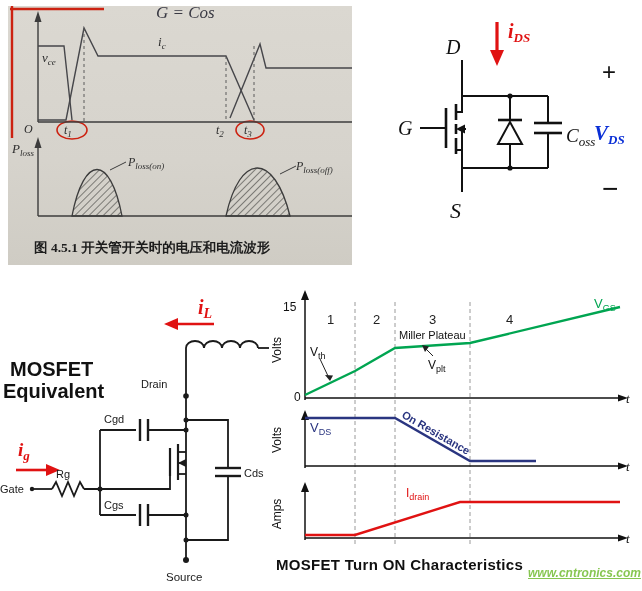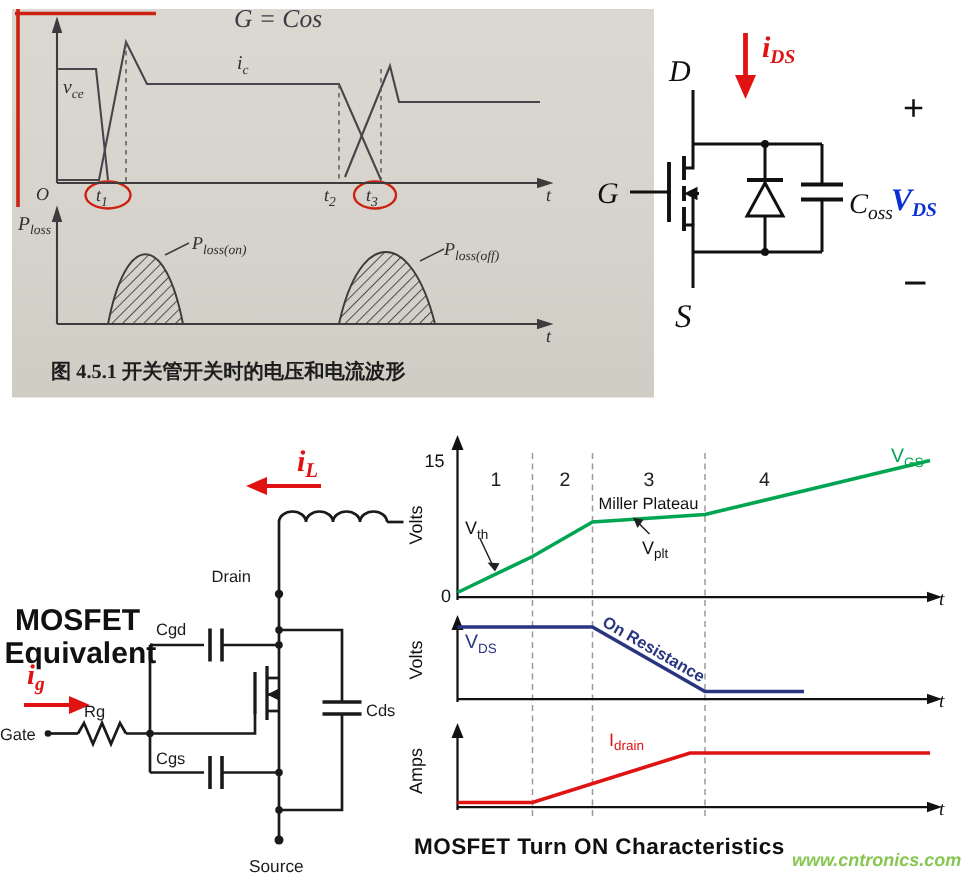--- a/index.html
+++ b/index.html
@@ -3,28 +3,28 @@
 <meta charset="utf-8">
 <style>
   html,body{margin:0;padding:0;}
   body{width:642px;height:591px;position:relative;background:#ffffff;
        font-family:"Liberation Sans",sans-serif;overflow:hidden;}
   .abs{position:absolute;}
   svg{display:block;}
   .photo{background:linear-gradient(180deg,#dbd8d1 0%,#d6d3cc 60%,#cfccc4 100%);overflow:hidden;}
   .serif{font-family:"Liberation Serif",serif;}
   .it{font-style:italic;}
-  .eq-title{font-weight:bold;font-size:20px;color:#111;margin-top:45px;}
+  .eq-title{font-weight:bold;font-size:20px;color:#111;}
   .chart-title{font-weight:bold;font-size:15px;color:#101010;letter-spacing:.3px;}
-  .watermark{color:#7dc243;font-weight:bold;font-size:12px;opacity:.92;font-style:italic;}
+  .watermark{color:#7dc243;font-weight:bold;font-size:12px;opacity:.92;font-style:italic;text-decoration:underline;}
 </style>
 </head>
 <body>
 
-<div class="abs photo" style="left:8px;top:6px;width:428px;height:259px;">
+<div class="abs photo" style="left:8px;top:6px;width:344px;height:259px;">
 <svg width="372" height="259" viewBox="0 0 372 259">
   <defs>
     <pattern id="hatch" patternUnits="userSpaceOnUse" width="5" height="5" patternTransform="rotate(45)">
       <line x1="0" y1="0" x2="0" y2="5" stroke="#4a4a46" stroke-width="1.3"></line>
     </pattern>
   </defs>
 
   <line x1="4" y1="0" x2="4" y2="132" stroke="#cc2211" stroke-width="2.4"></line>
   <line x1="2" y1="3" x2="96" y2="3" stroke="#cc2211" stroke-width="2.4"></line>
   <ellipse cx="64" cy="124" rx="15" ry="9" fill="none" stroke="#cc2211" stroke-width="1.6"></ellipse>

